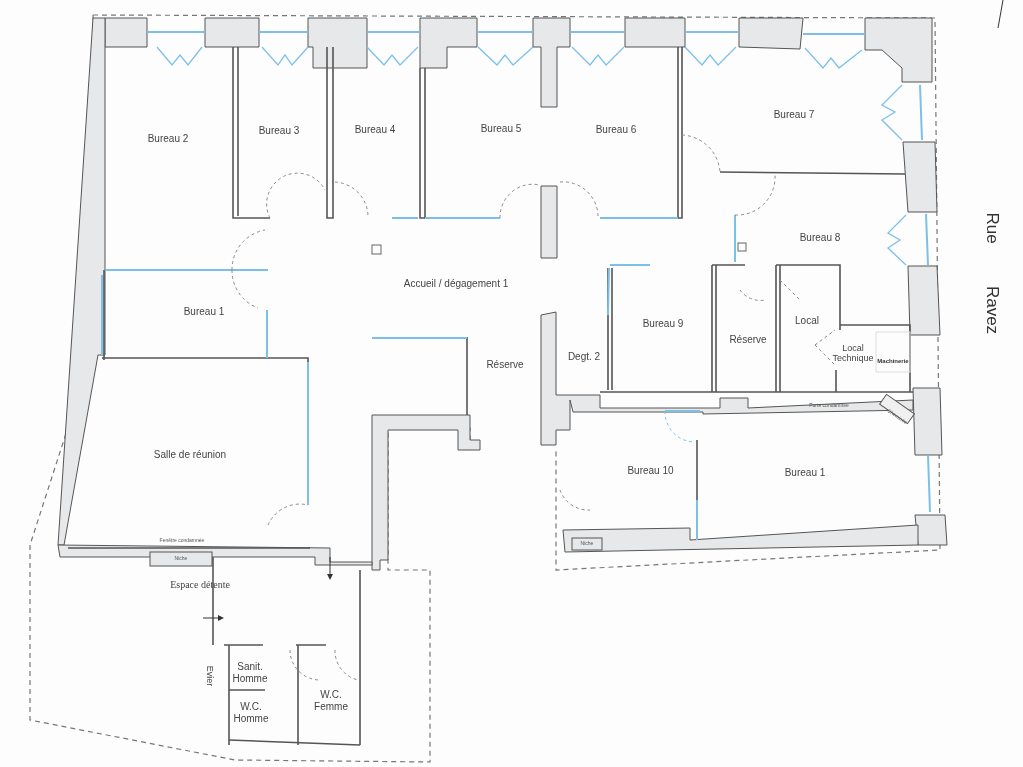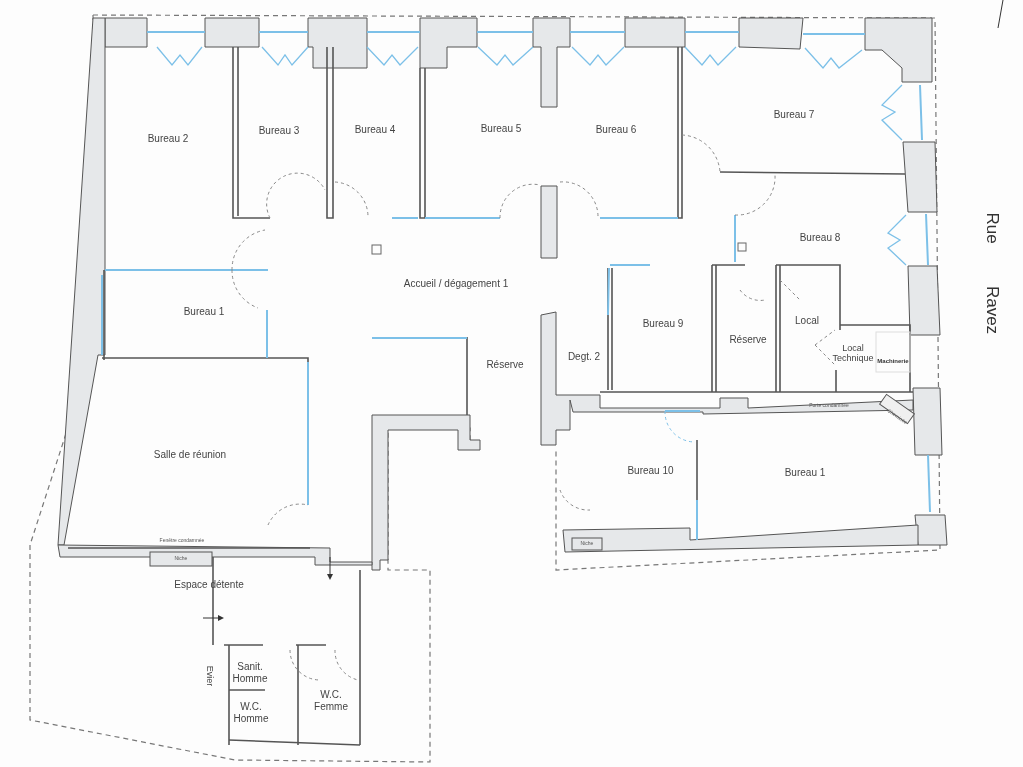--- a/index.html
+++ b/index.html
@@ -161,21 +161,21 @@
 <div class="lbl" style="left:748px;top:340px;">Réserve</div>
 <div class="lbl" style="left:807px;top:321px;">Local</div>
 <div class="lbl med" style="left:853px;top:353px;">
   <div>Local</div>
   <div>Technique</div>
 </div>
 <div class="lbl" style="left:893px;top:361px;font-size:6px;font-weight:bold;color:#333;">Machinerie</div>
 <div class="lbl" style="left:190px;top:447px;margin-top:8px;">Salle de réunion</div>
 <div class="lbl" style="left:628px;top:471px;padding-left:45px;">Bureau 10</div>
 <div class="lbl" style="left:805px;top:473px;">Bureau 1</div>
-<div class="lbl" style="left:209px;top:585px;">Espace détente</div>
+<div class="lbl" style="left:200px;top:585px;font-family:Liberation Serif, serif;">Espace détente</div>
 <div class="lbl" style="left:250px;top:672px;">
   <div>Sanit.</div>
   <div>Homme</div>
 </div>
 <div class="lbl" style="left:251px;top:712px;">
   <div>W.C.</div>
   <div>Homme</div>
 </div>
 <div class="lbl" style="left:331px;top:700px;">
   <div>W.C.</div>

